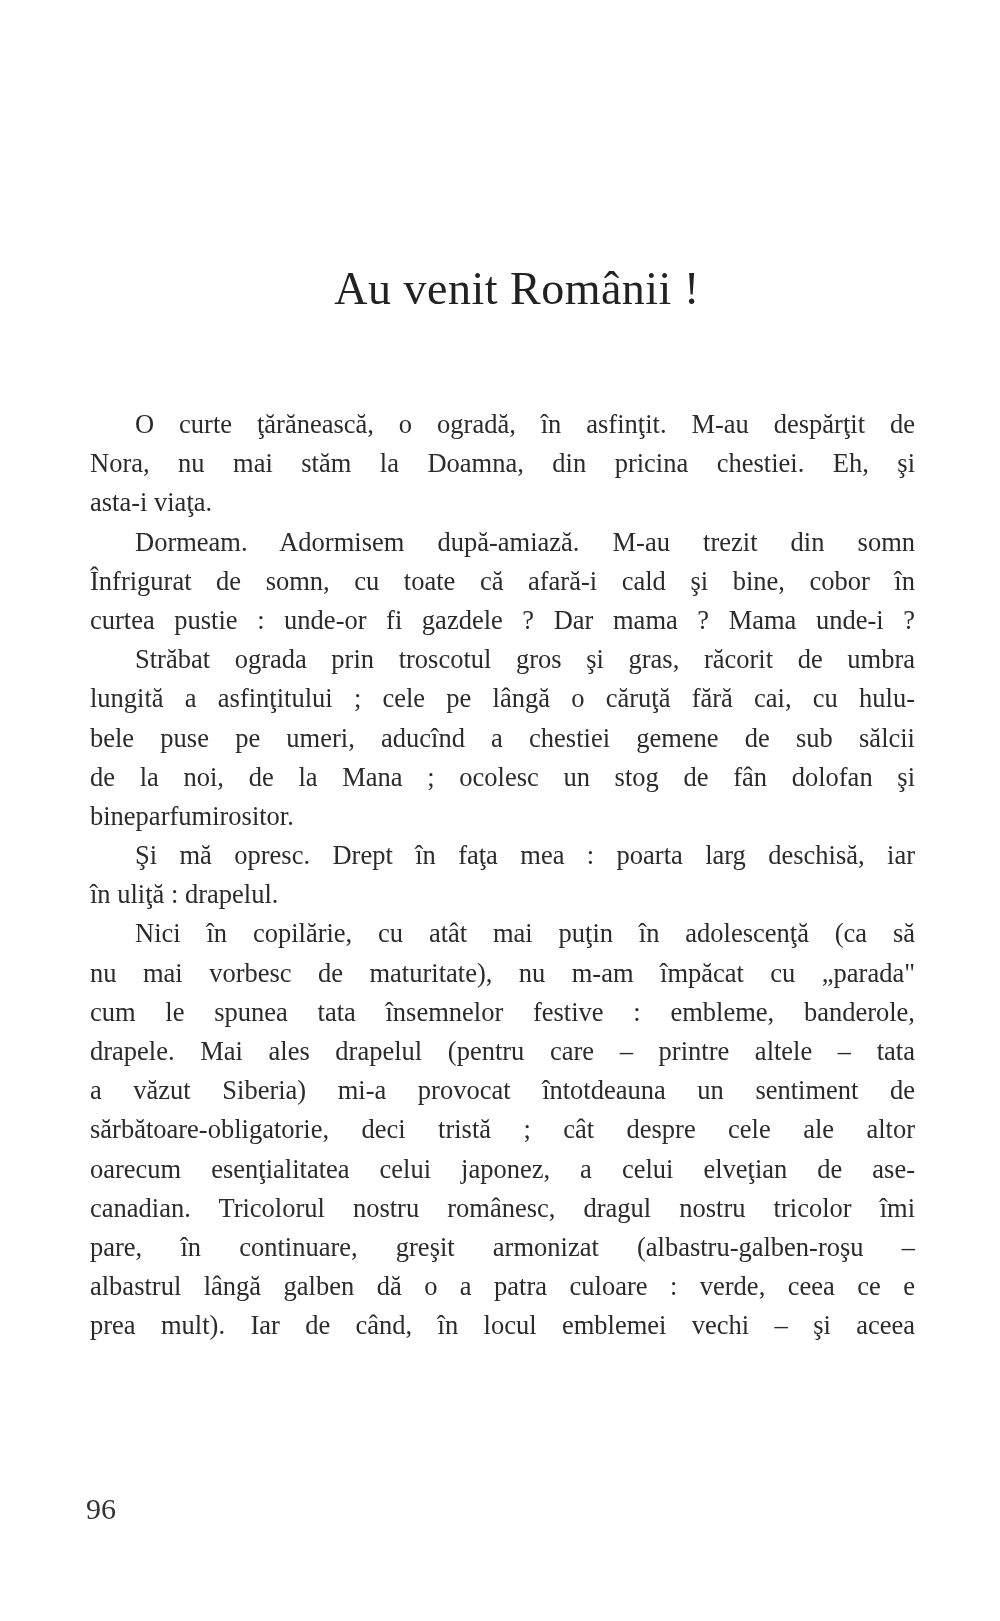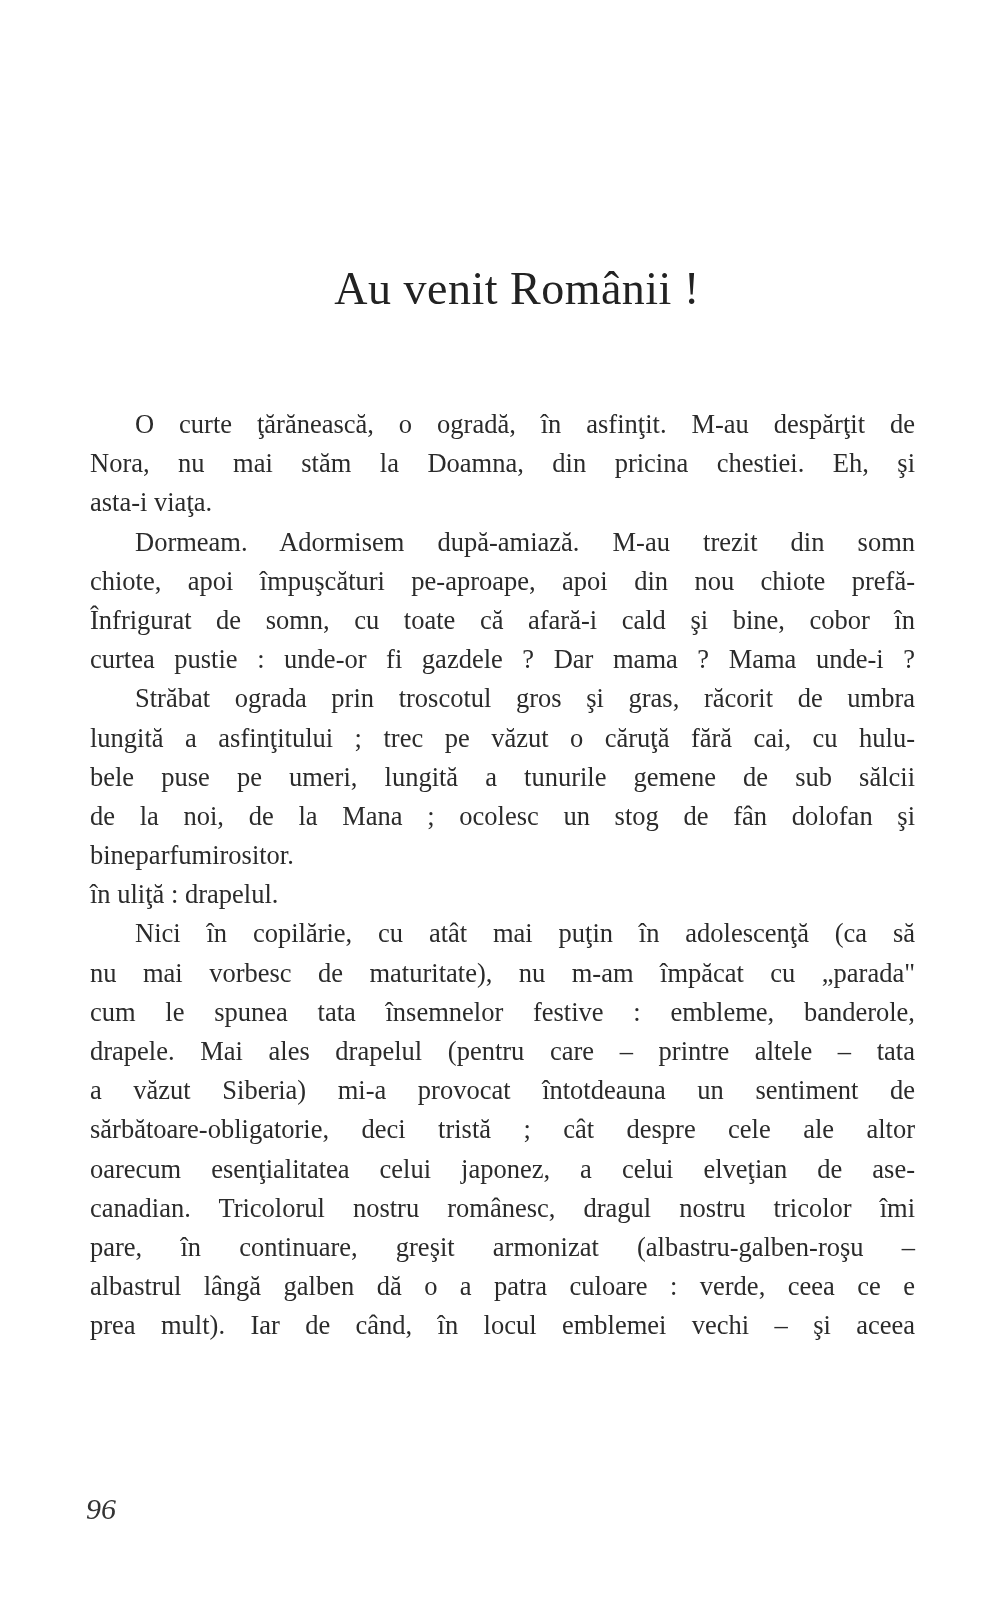--- a/index.html
+++ b/index.html
@@ -55,42 +55,41 @@
     }
     .line.last {
       text-align-last: left;
     }
     .page-number {
       position: absolute;
       left: 86px;
       top: 1492px;
       font-size: 30px;
       color: #333;
-      font-style: italic;
     }
   </style>
 </head>
 <body>
 
 <div class="page">
   <h1 class="chapter-title">Au venit Românii !</h1>
 
   <div class="body-text" id="body-text">
       <span class="line indent">O curte ţărănească, o ogradă, în asfinţit. M-au despărţit de</span>
       <span class="line">Nora, nu mai stăm la Doamna, din pricina chestiei. Eh, şi</span>
       <span class="line last">asta-i viaţa.</span>
       <span class="line indent">Dormeam. Adormisem după-amiază. M-au trezit din somn</span>
-      <span class="line">chiote, apoi împuşcături pe-aproape, apoi din nou chiote prefă-</span>
       <span class="line">Înfrigurat de somn, cu toate că afară-i cald şi bine, cobor în</span>
       <span class="line">curtea pustie : unde-or fi gazdele ? Dar mama ? Mama unde-i ?</span>
       <span class="line indent">Străbat ograda prin troscotul gros şi gras, răcorit de umbra</span>
-      <span class="line">lungită a asfinţitului ; trec pe văzut o căruţă fără cai, cu hulu-</span>
-      <span class="line">bele puse pe umeri, lungită a tunurile gemene de sub sălcii</span>
+      <span class="line">lungită a asfinţitului ; cele pe lângă o căruţă fără cai, cu hulu-</span>
+      <span class="line">bele puse pe umeri, aducînd a chestiei gemene de sub sălcii</span>
       <span class="line">de la noi, de la Mana ; ocolesc un stog de fân dolofan şi</span>
       <span class="line last">bineparfumirositor.</span>
+      <span class="line indent">Şi mă opresc. Drept în faţa mea : poarta larg deschisă, iar</span>
       <span class="line last">în uliţă : drapelul.</span>
       <span class="line indent">Nici în copilărie, cu atât mai puţin în adolescenţă (ca să</span>
       <span class="line">nu mai vorbesc de maturitate), nu m-am împăcat cu „parada"</span>
       <span class="line">cum le spunea tata însemnelor festive : embleme, banderole,</span>
       <span class="line">drapele. Mai ales drapelul (pentru care – printre altele – tata</span>
       <span class="line">a văzut Siberia) mi-a provocat întotdeauna un sentiment de</span>
       <span class="line">sărbătoare-obligatorie, deci tristă ; cât despre cele ale altor</span>
       <span class="line">oarecum esenţialitatea celui japonez, a celui elveţian de ase-</span>
       <span class="line">canadian. Tricolorul nostru românesc, dragul nostru tricolor îmi</span>
       <span class="line">pare, în continuare, greşit armonizat (albastru-galben-roşu –</span>

